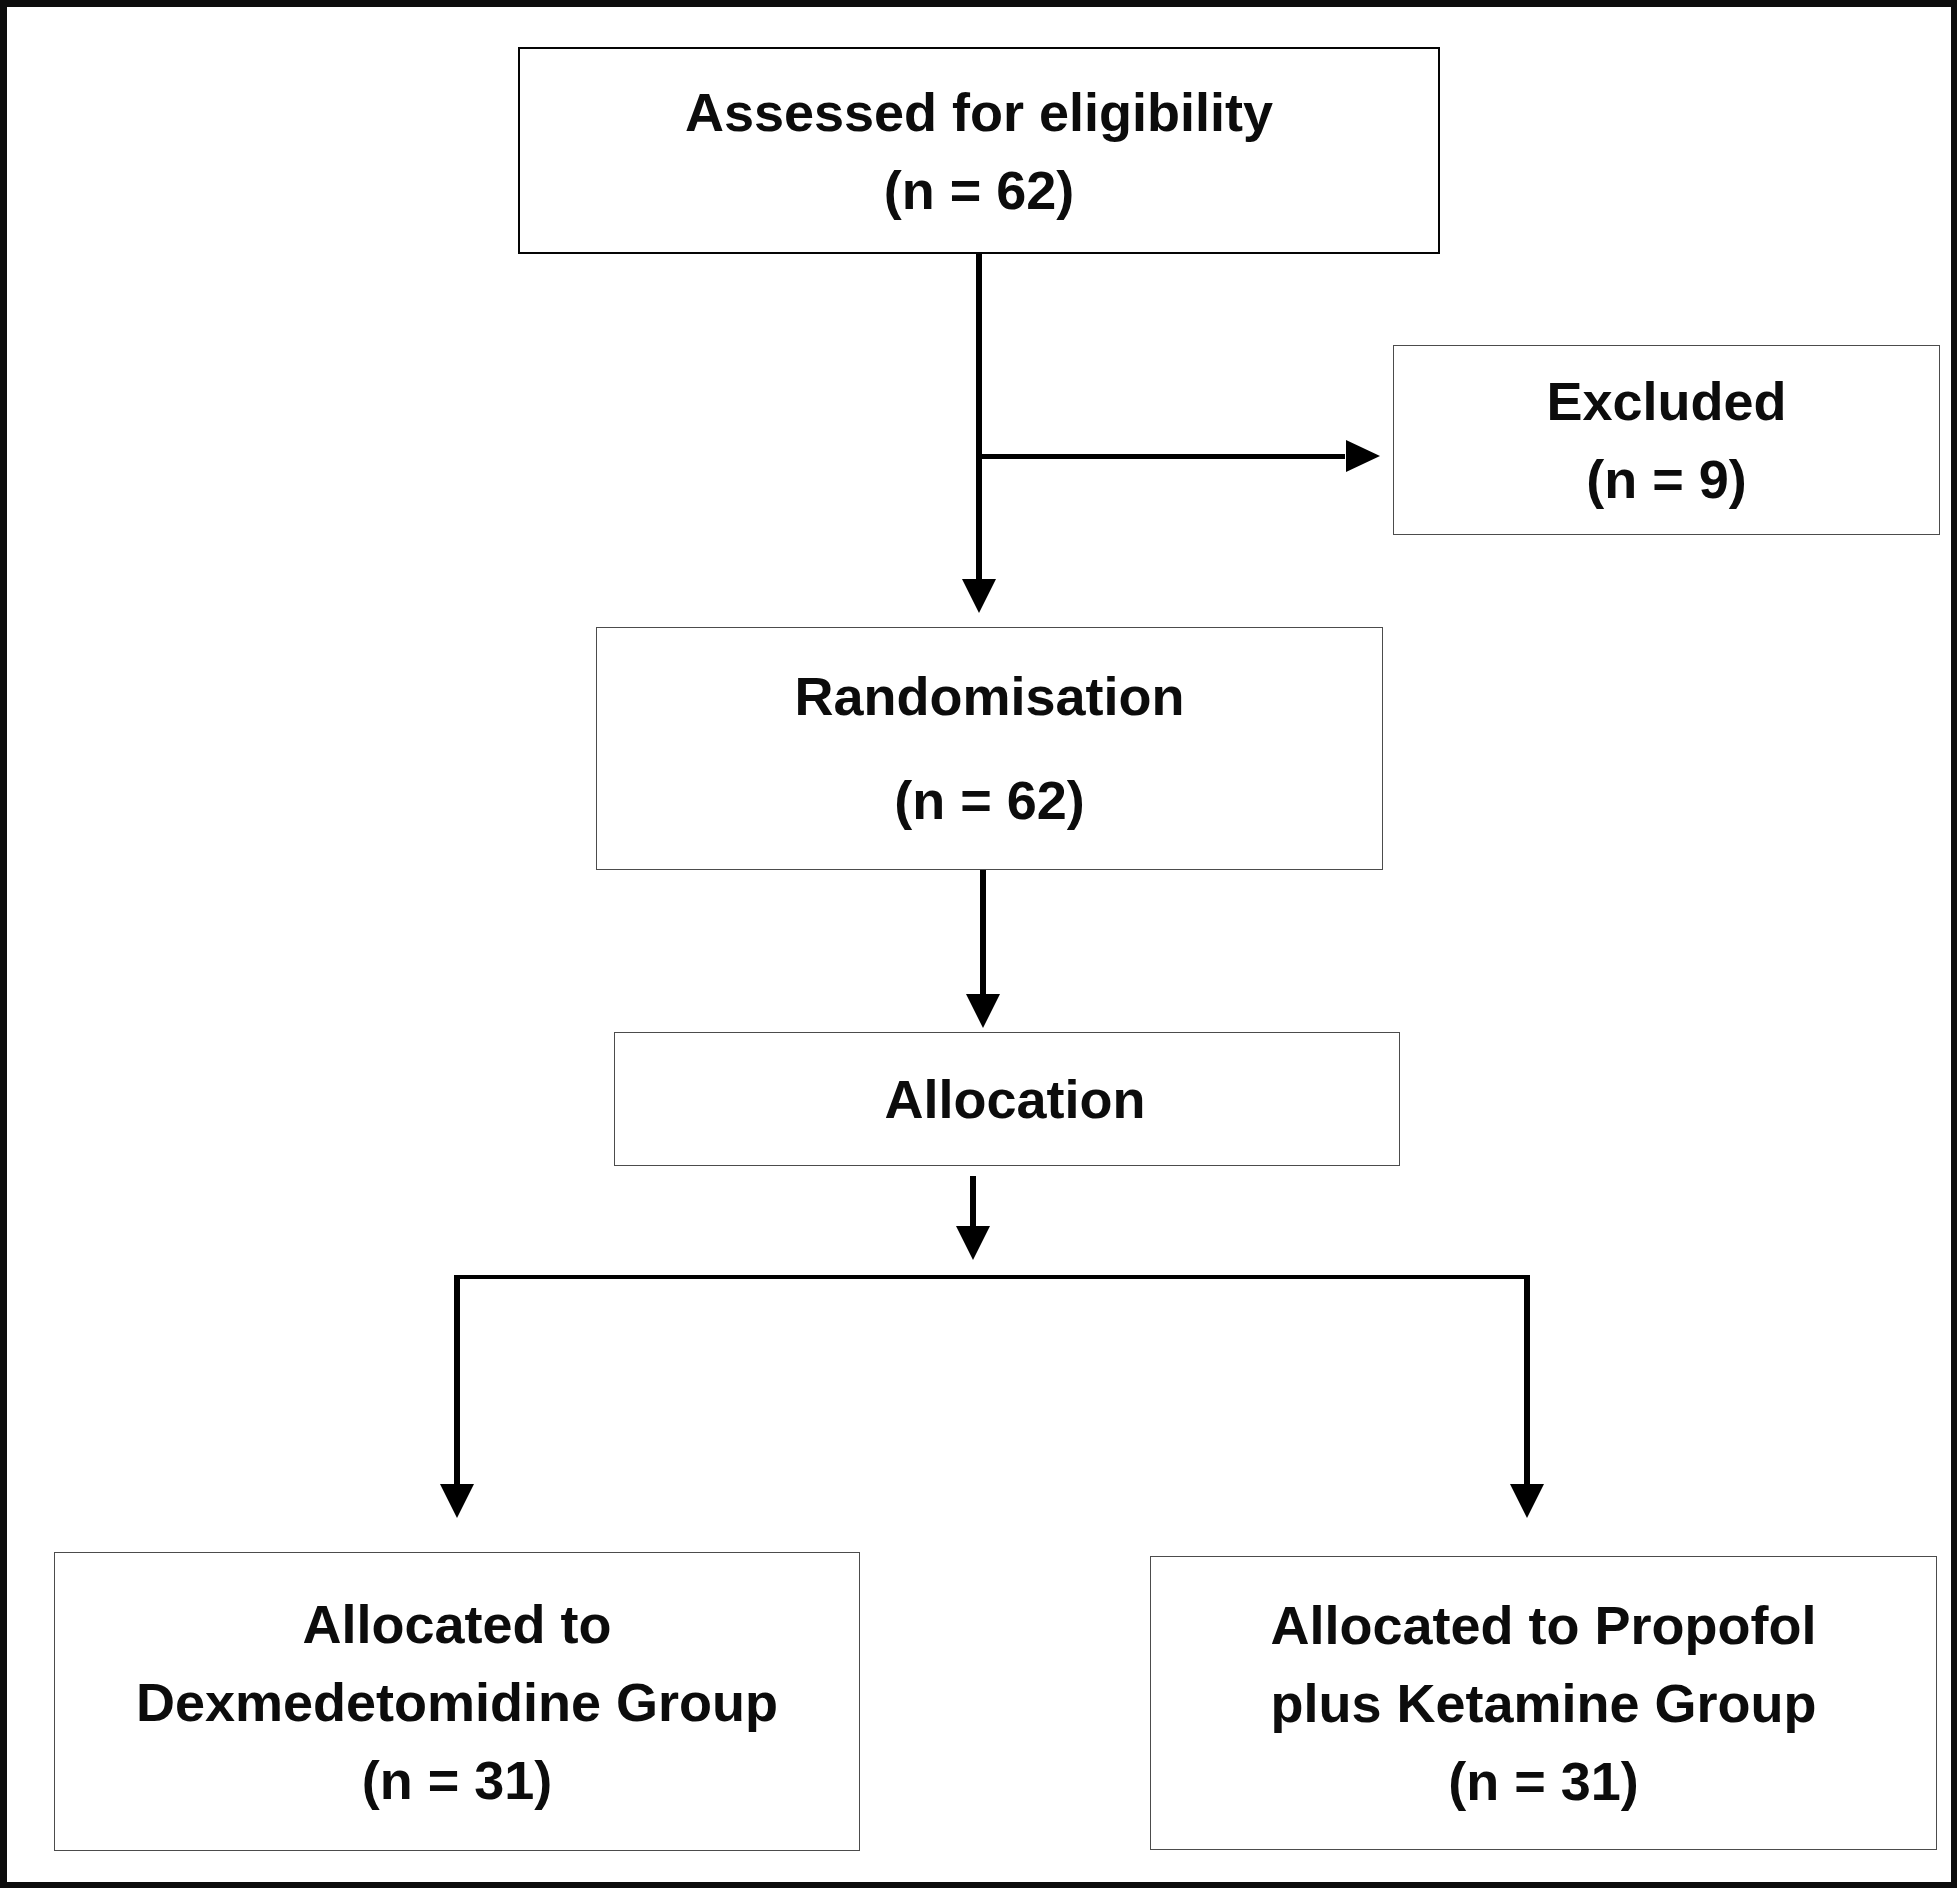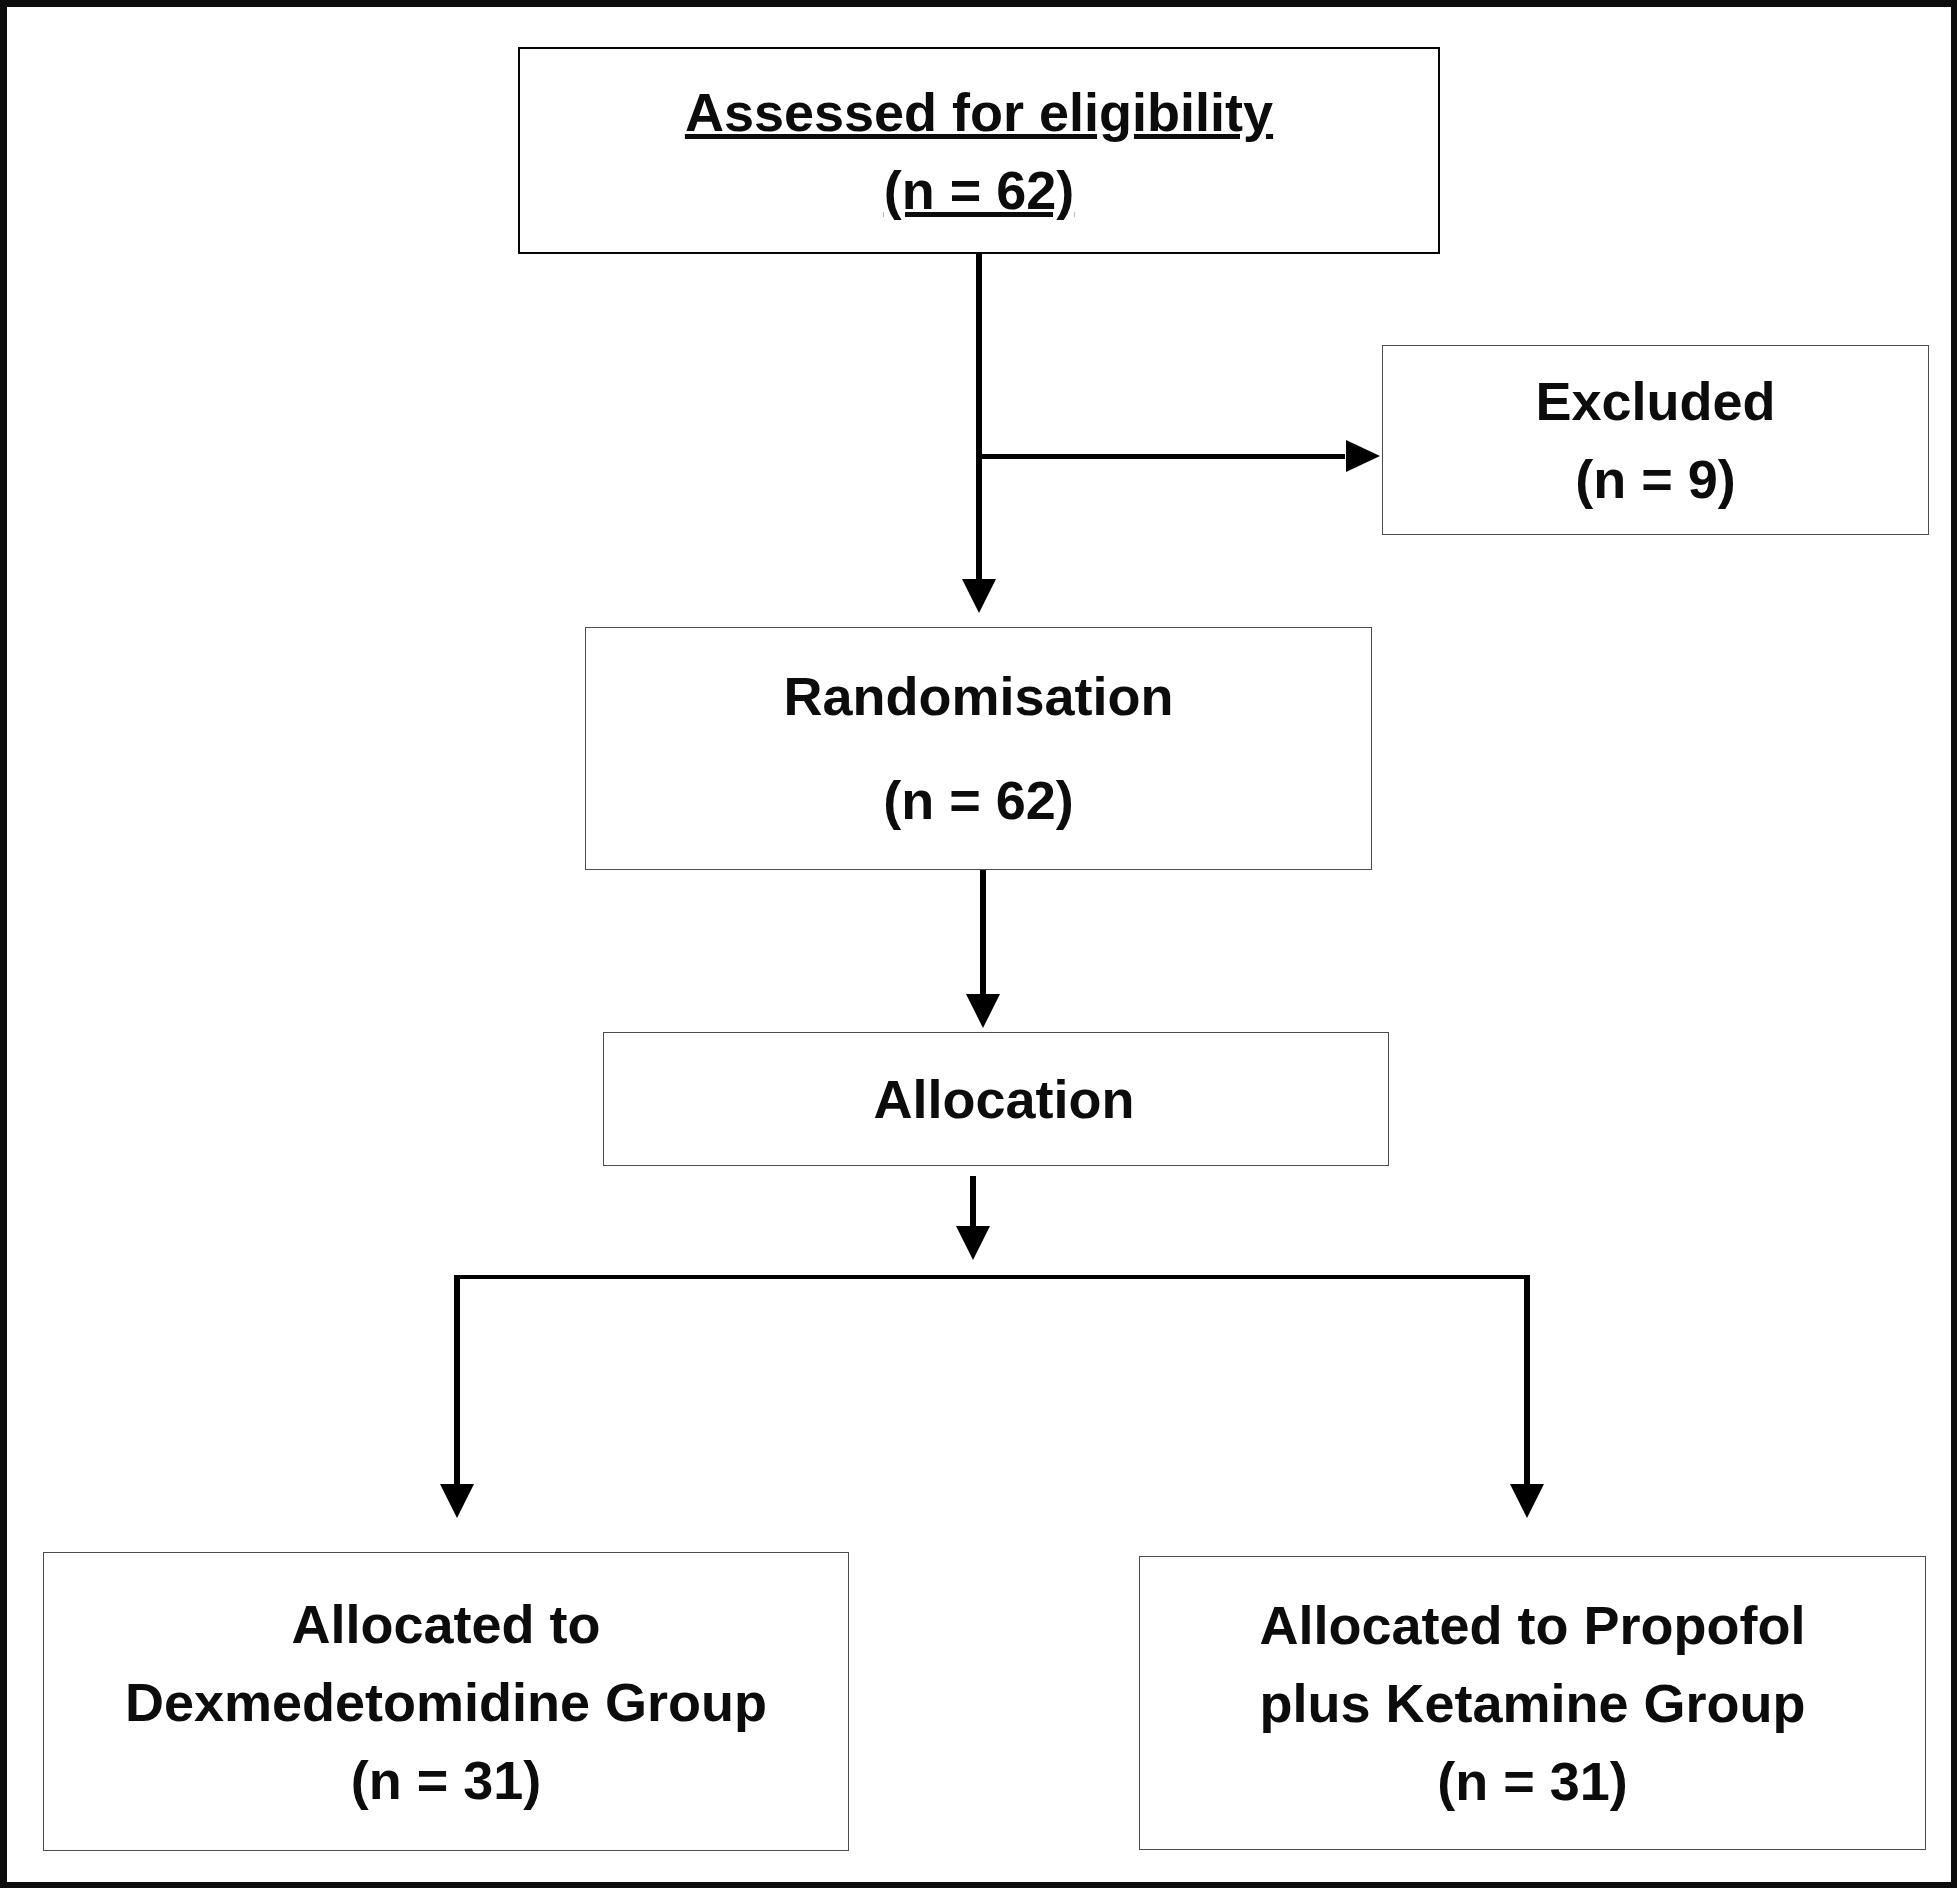--- a/index.html
+++ b/index.html
@@ -27,22 +27,22 @@
     flex-direction: column;
     align-items: center;
     justify-content: center;
     text-align: center;
     font-weight: 700;
     color: #0c0c0c;
     font-size: 54px;
     line-height: 78px;
     white-space: nowrap;
   }
-  .box-strong { border: 2.8px solid #050505; text-decoration: underline; }
-  .box-thin   { border: 1.9px solid #4c4c4c; }
+  .box-strong { border: 2.8px solid #050505; }
+  .box-thin   { border: 1.9px solid #4c4c4c; margin-left: 11px; }
 
   .vline, .hline {
     position: absolute;
     background: #000000;
   }
   .arrow-down {
     position: absolute;
     width: 0; height: 0;
     border-left: 17px solid transparent;
     border-right: 17px solid transparent;

